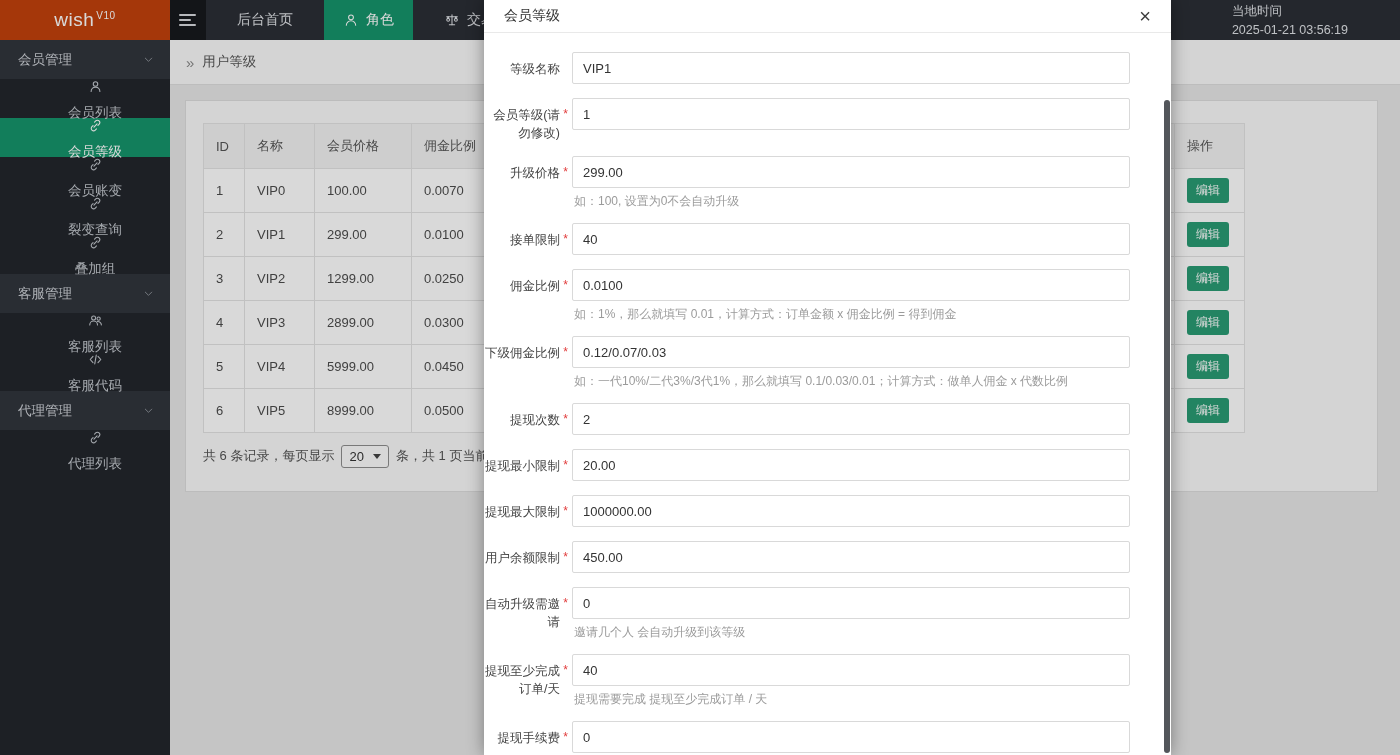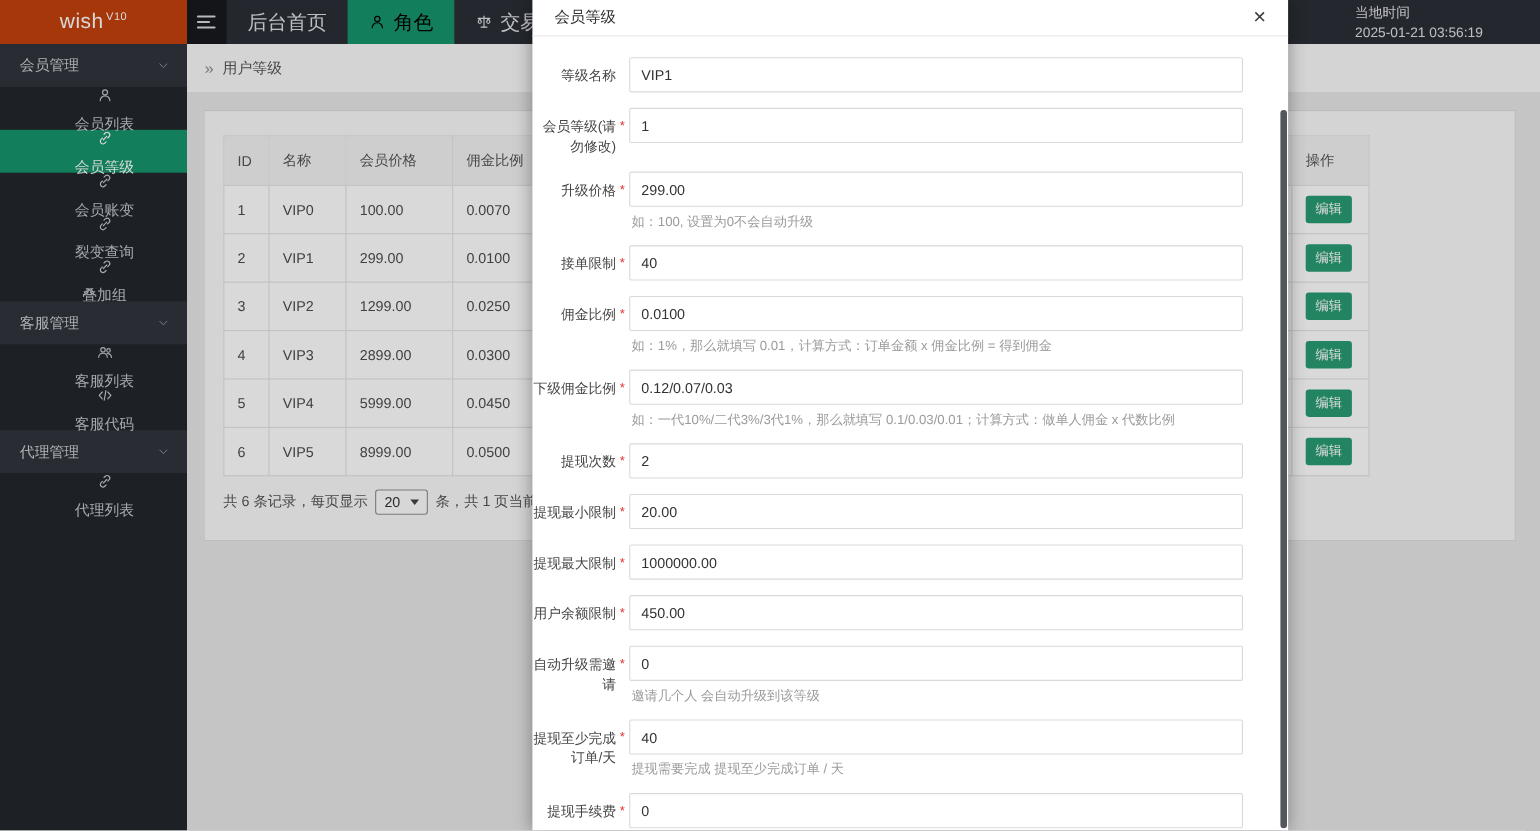--- a/index.html
+++ b/index.html
@@ -13,22 +13,22 @@
 
   
   .topbar { position:absolute; top:0; left:0; width:1400px; height:40px; background:#2b2e35; display:flex; align-items:stretch; z-index:1; }
   .logo-area { width:170px; background:#c2410c; display:flex; align-items:center; justify-content:center; color:#fff; }
   .logo-text { font-size:19px; letter-spacing:.5px; }
   .logo-text sup { font-size:10px; margin-left:2px; }
   .hamburger { width:36px; background:#17191d; display:flex; flex-direction:column; justify-content:center; align-items:flex-start; padding-left:9px; gap:3px; cursor:pointer; }
   .hamburger span { display:block; height:2px; background:#d8dadd; border-radius:1px; }
   .hamburger .b1,.hamburger .b3 { width:17px; }
   .hamburger .b2 { width:12px; }
-  .tab { padding:12px 19px; display:flex; align-items:center; gap:7px; color:#dfe2e6; font-size:18px; cursor:pointer; white-space:nowrap; }
-  .tab.active { background:#16946b; color:#000000; }
+  .tab { padding:12px 19px; display:flex; align-items:center; gap:7px; color:#dfe2e6; font-size:14px; cursor:pointer; white-space:nowrap;margin-left:12px; }
+  .tab.active { background:#16946b; color:#ffffff; }
   .tab .ticon { width:16px; height:16px; stroke:currentColor; fill:none; stroke-width:1.6; stroke-linecap:round; stroke-linejoin:round; }
   .clock { margin-left:auto; margin-right:52px; text-align:left; color:#dfe2e6; font-size:12.5px; line-height:1.5; padding-top:2px; }
 
   
   .sidebar { position:absolute; top:40px; left:0; width:170px; height:715px; background:#23262c; z-index:1; }
   .side-group { height:39px; display:flex; align-items:center; justify-content:space-between; padding:0 16px 0 18px; background:#31353c; color:#cdd1d7; font-size:13.5px; cursor:pointer; }
   .side-item { height:39px; display:flex; align-items:center; gap:10px; padding-left:20px; color:#c3c8ce; font-size:13.5px; cursor:pointer;flex-direction:column; }
   .side-item.active { background:#16946b; color:#fff; }
   .sicon { width:15px; height:15px; stroke:currentColor; fill:none; stroke-width:1.7; stroke-linecap:round; stroke-linejoin:round; flex:none; }
   .chev { width:11px; height:11px; stroke:#9aa0a8; fill:none; stroke-width:1.8; stroke-linecap:round; stroke-linejoin:round; }

